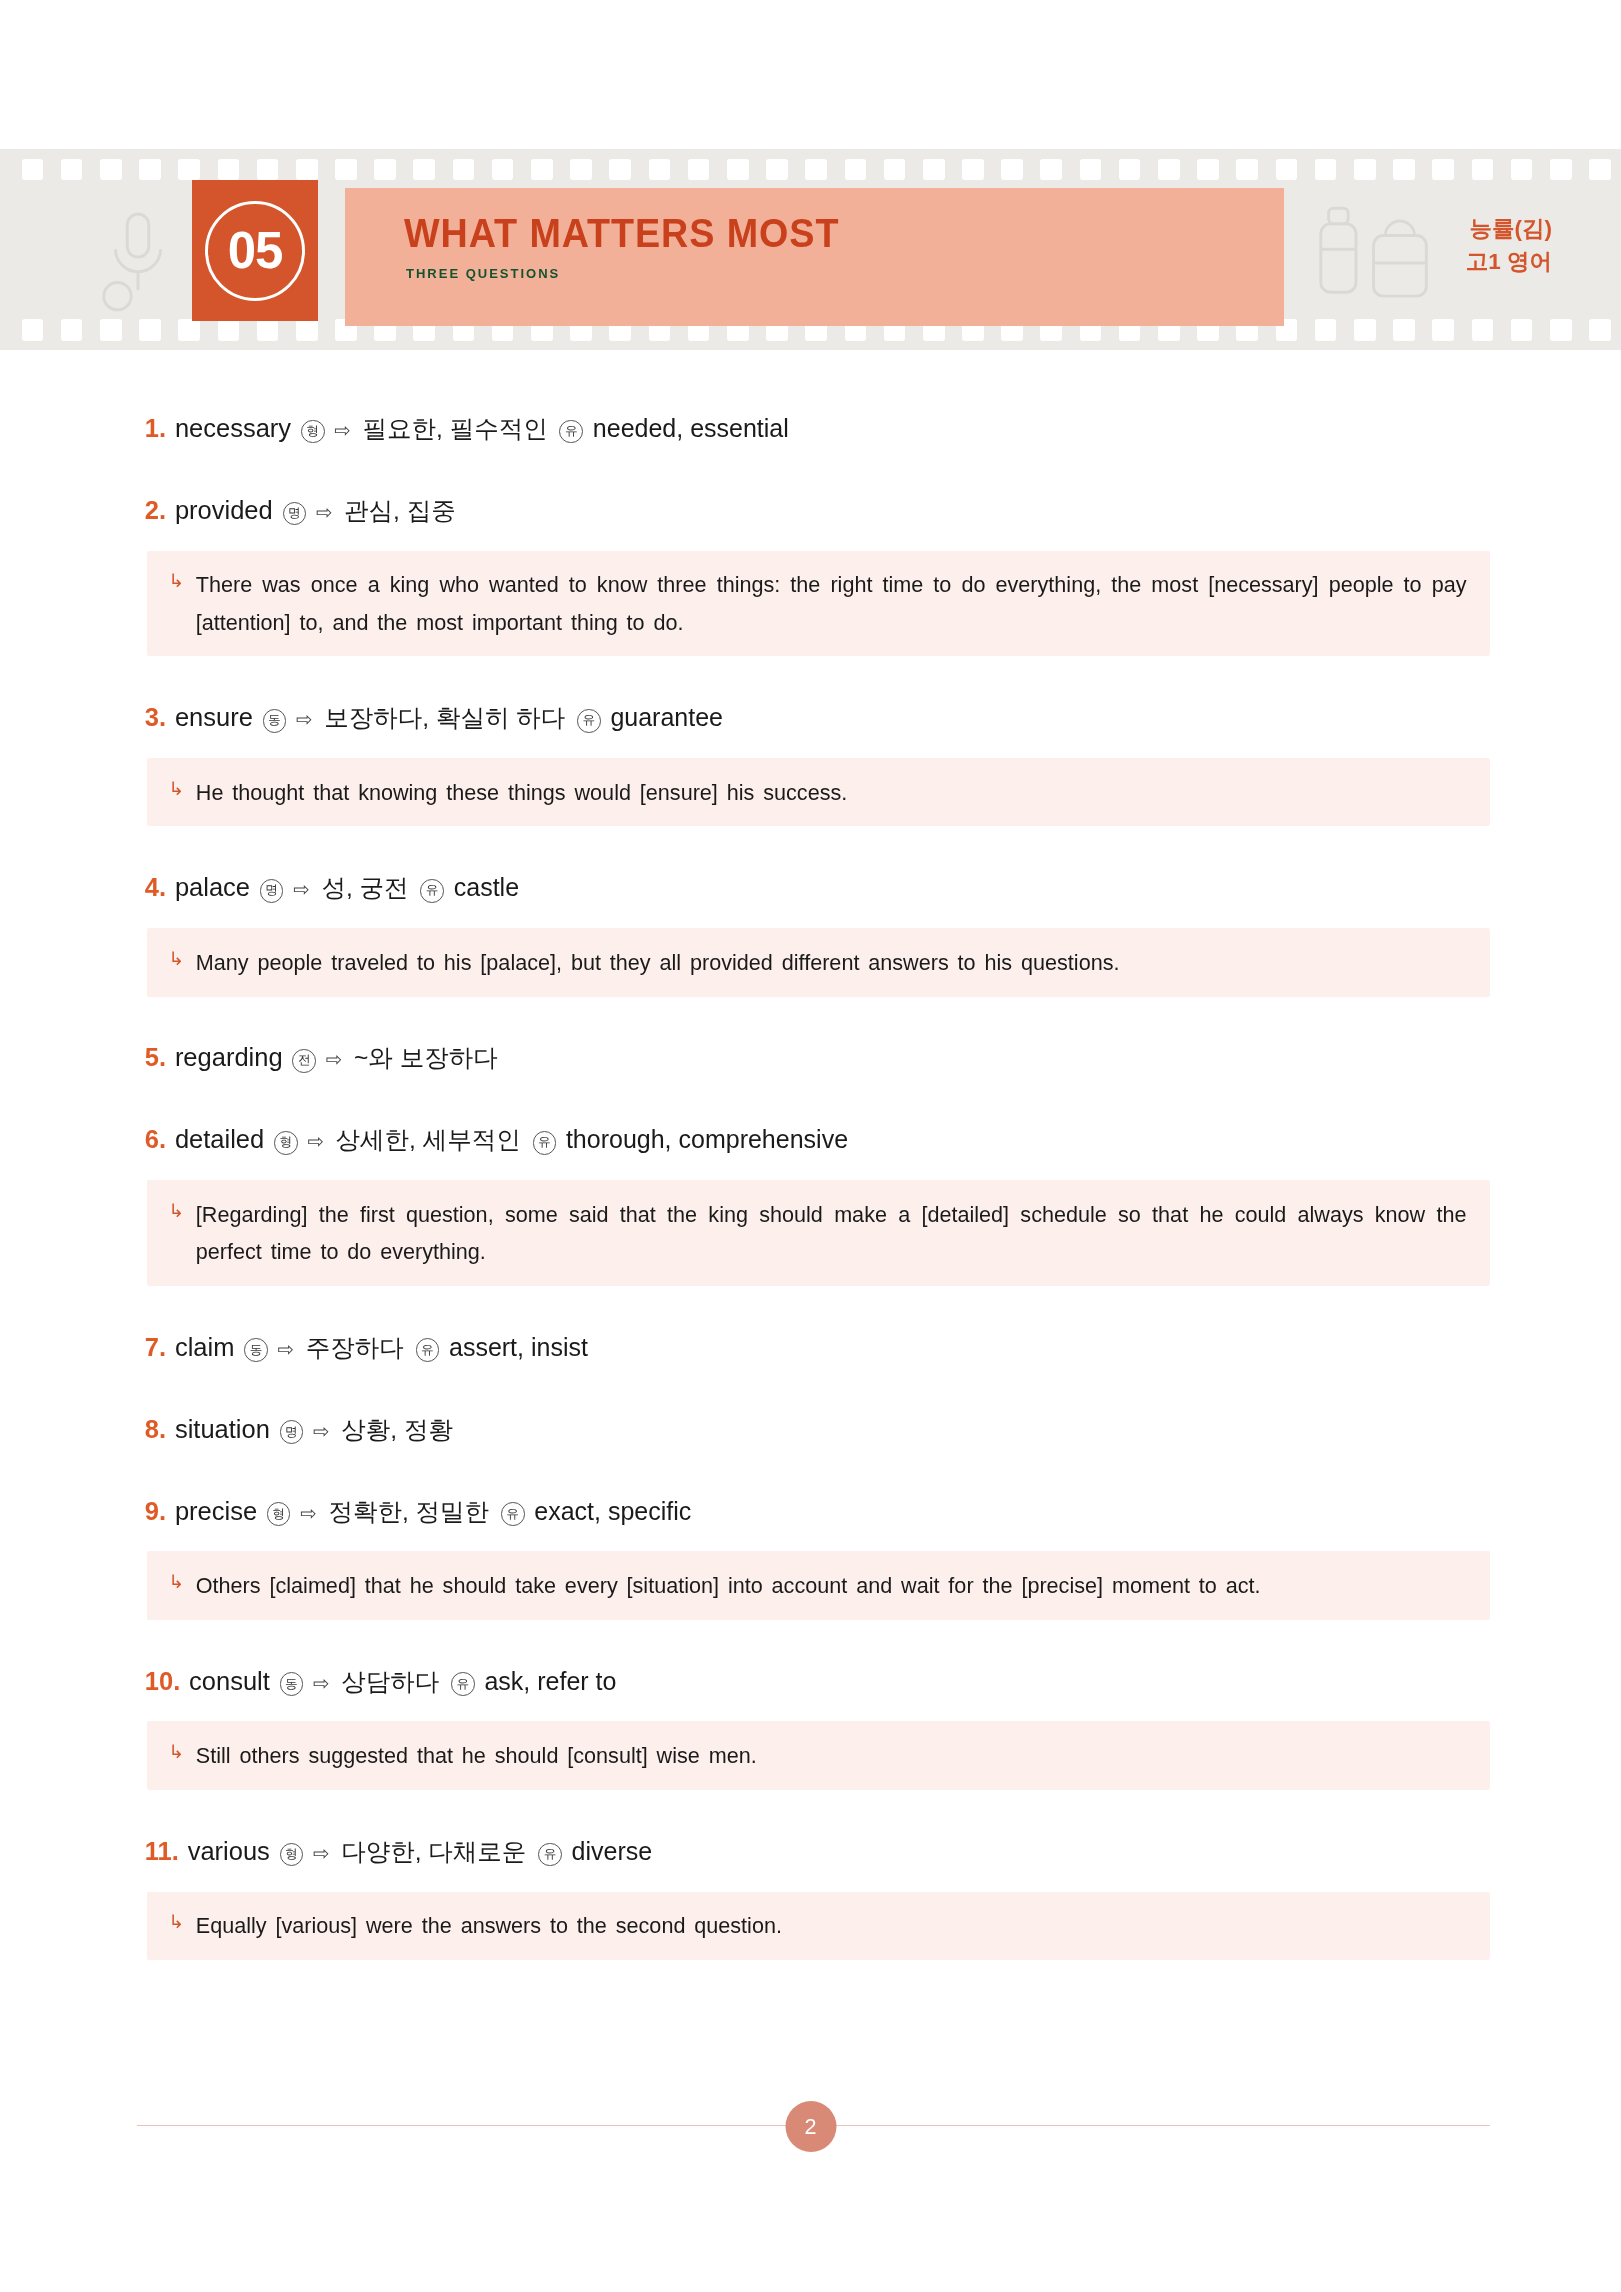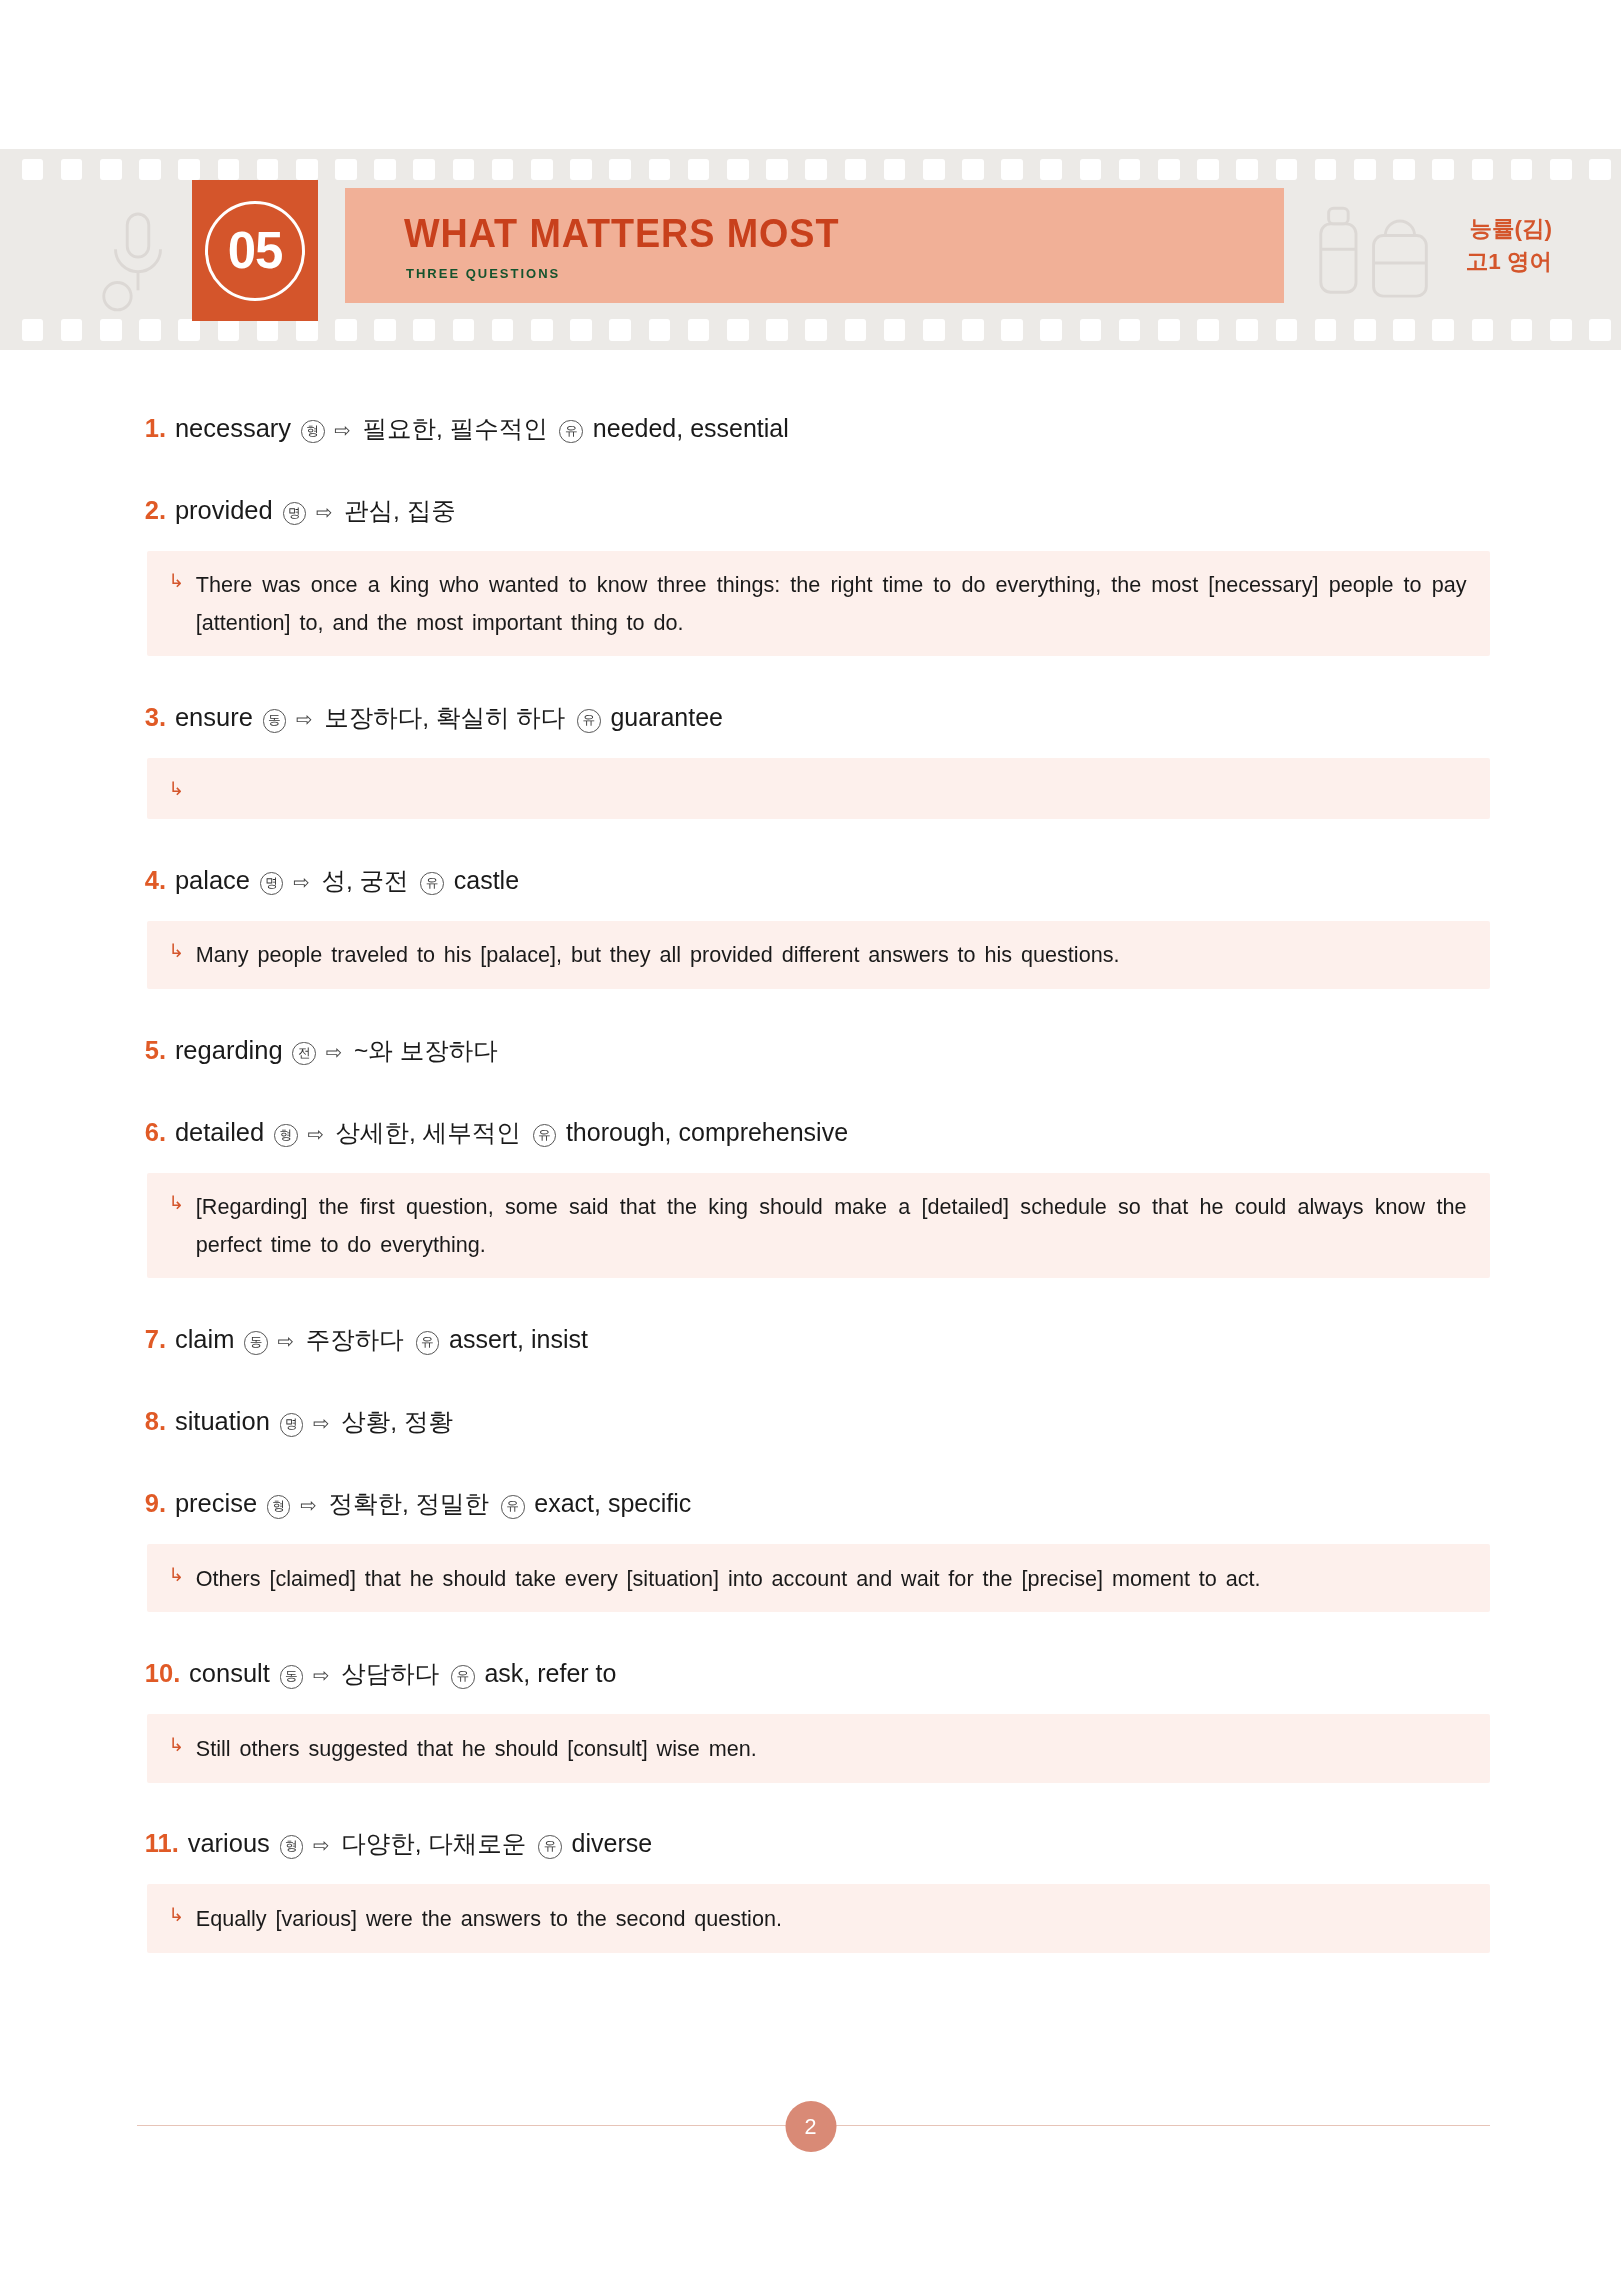--- a/index.html
+++ b/index.html
@@ -62,21 +62,21 @@
     top: 39px;
     width: 1621px;
     height: 125px;
   }
 
   .title-plate {
     position: absolute;
     left: 345px;
     top: 0;
     width: 939px;
-    height: 115px;
+    height: 138px;
     background: #f1b097;
   }
   .lesson-num-box {
     position: absolute;
     left: 192px;
     top: -7.8px;
     width: 126px;
     height: 141px;
     background: #d4552b;
     display: flex;
@@ -409,20 +409,21 @@
         <span class="num">3.</span>
         <span class="word">ensure</span>
         <span class="pos">동</span>
         <span class="arrow">⇨</span>
         <span class="meaning">보장하다, 확실히 하다</span>
         <span class="pos">유</span>
         <span class="syn">guarantee</span>
       </div>
       <div class="example">
         <span class="ex-mark">↳</span>
+        <span class="ex-text">He thought that knowing these things would [ensure] his success.</span>
       </div>
       <div class="spacer"></div>
     </div>
     <div class="entry">
       <div class="headline">
         <span class="num">4.</span>
         <span class="word">palace</span>
         <span class="pos">명</span>
         <span class="arrow">⇨</span>
         <span class="meaning">성, 궁전</span>

